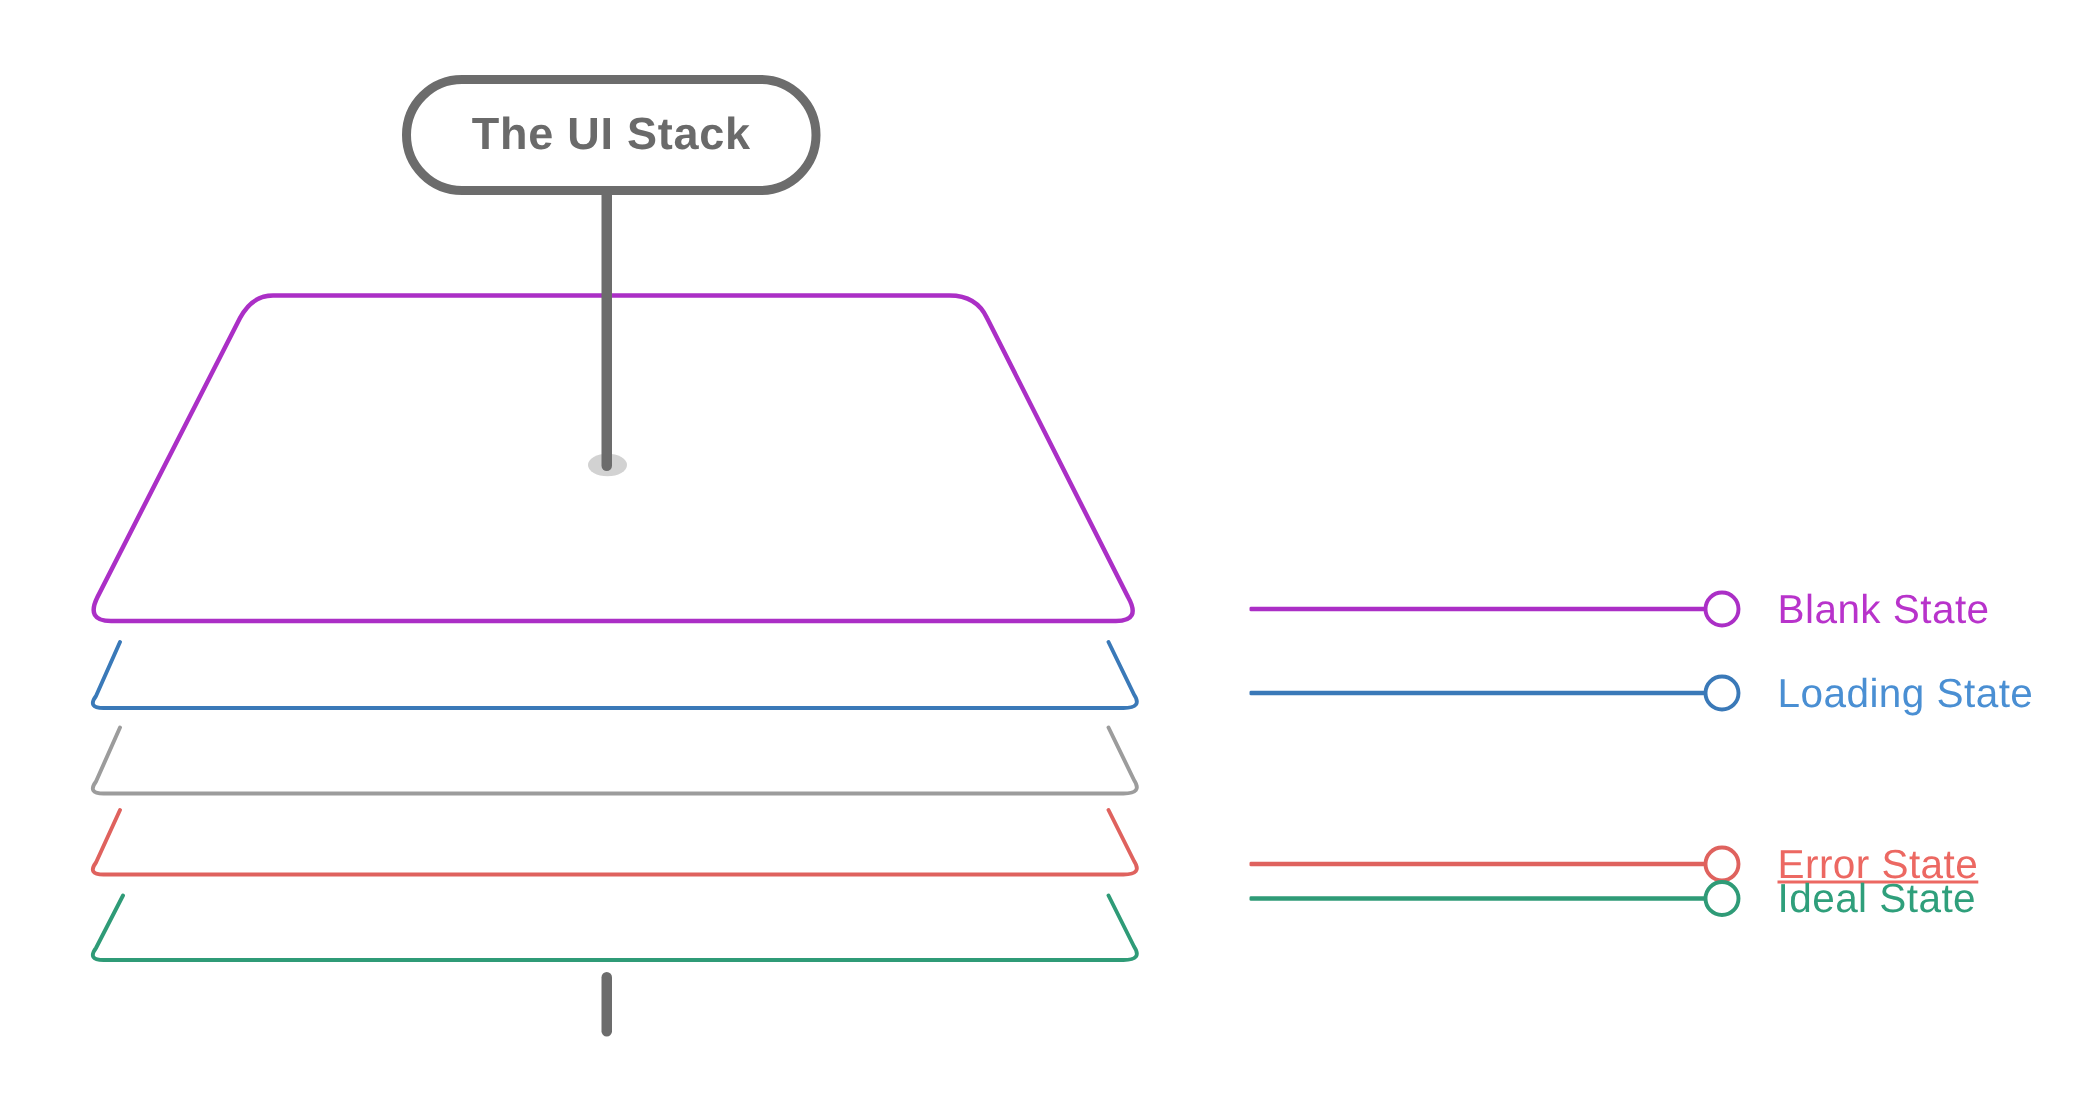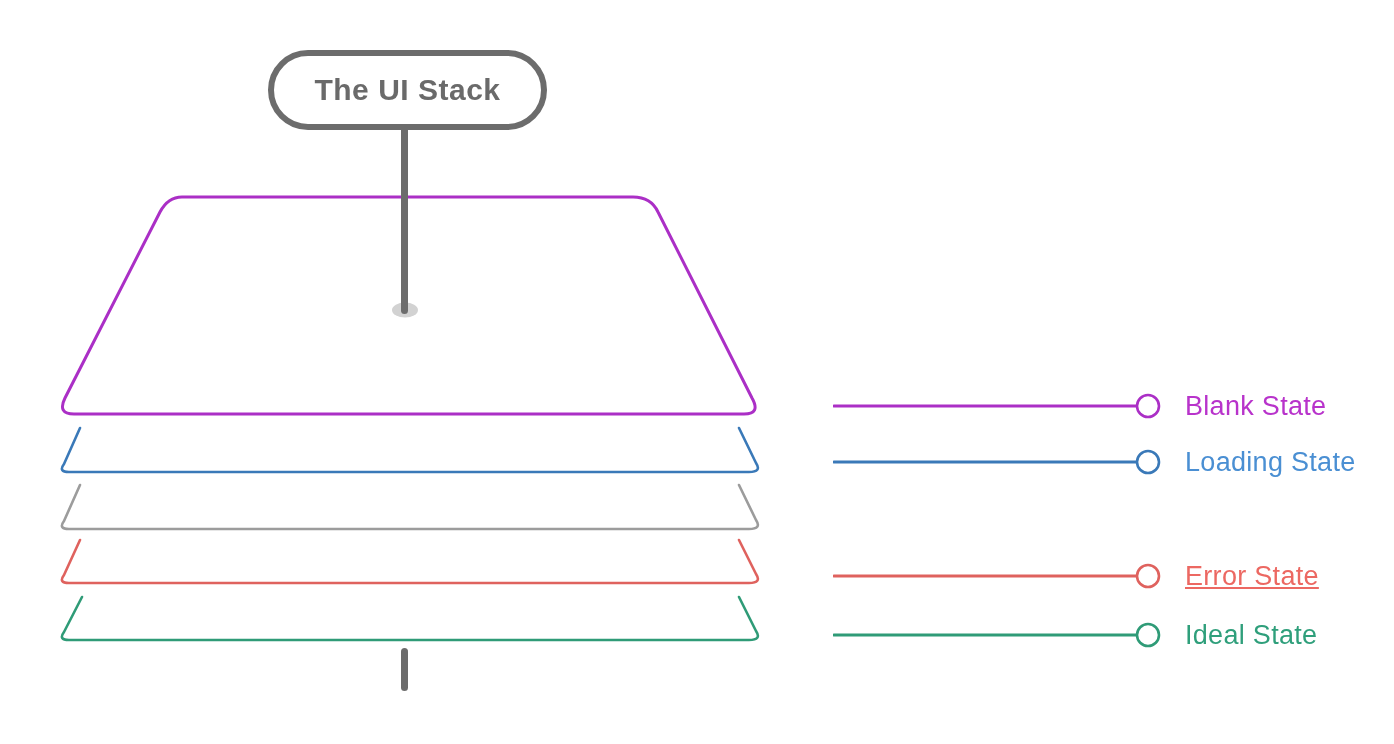--- a/index.html
+++ b/index.html
@@ -25,21 +25,21 @@
     font-size:30px;font-weight:bold;letter-spacing:0.5px;color:#6a6a6a;
     white-space:nowrap;
   }
   .legend{position:absolute;left:0;top:0;width:1152px;height:744px;z-index:2;margin-left:31px;}
   .legend-row{position:absolute;left:802px;height:34px;display:flex;align-items:center;}
   .legend-row svg{display:block;}
   .row-blank  {top:389px;}
   .row-loading{top:445px;text-align:center;}
   .row-partial{top:505px;}
   .row-error  {top:559px;}
-  .row-ideal  {top:618px;}
+  .row-ideal  {top:582px;}
   .legend-label{
     margin-left:22px;font-size:27px;font-weight:400;white-space:nowrap;
     letter-spacing:0.3px;
   }
 </style>
 </head>
 <body>
 
 <div id="canvas">
 

